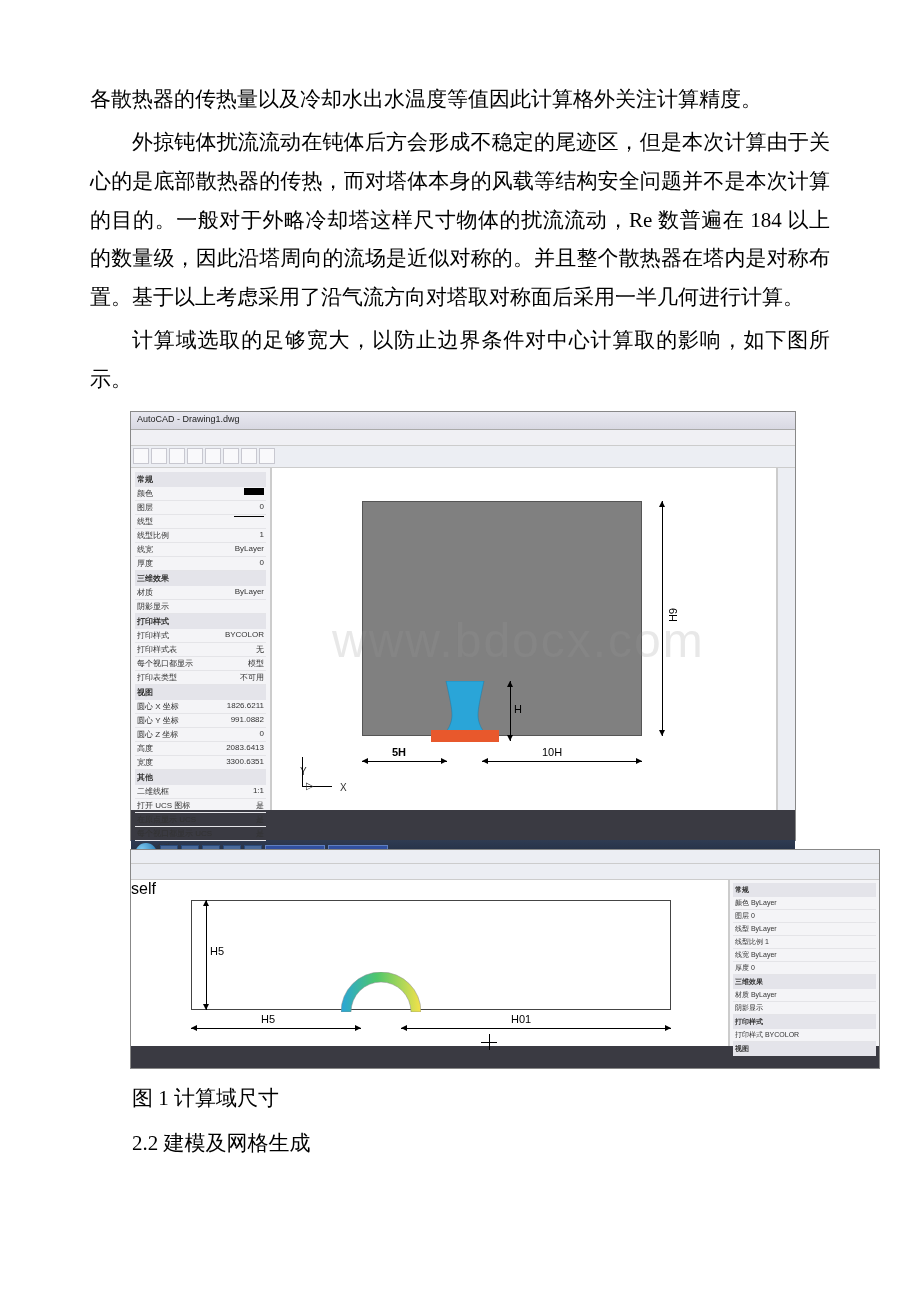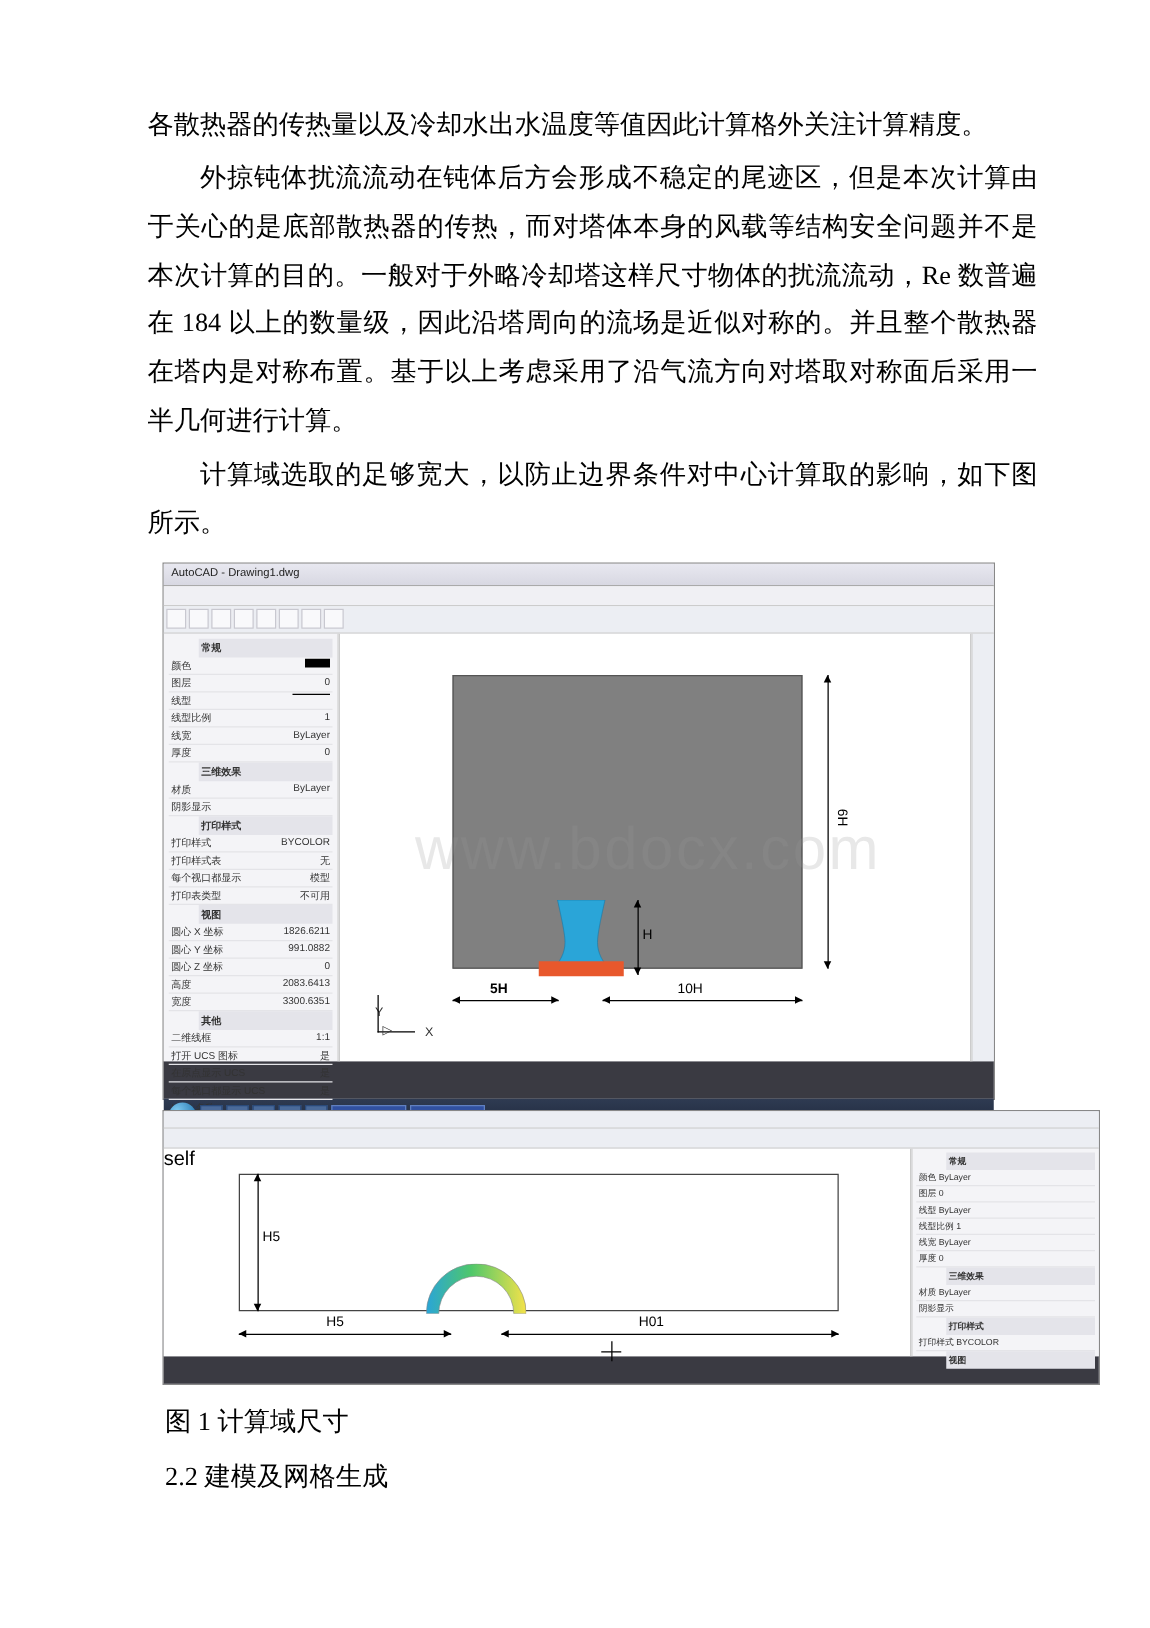--- a/index.html
+++ b/index.html
@@ -9,21 +9,20 @@
   width: 920px;
   margin: 0 auto;
   padding: 80px 90px 40px 90px;
   color: #000;
 }
 .para {
   font-size: 21px;
   line-height: 1.85;
   text-align: justify;
   margin-bottom: 4px;
-  margin-left: 28px;
 }
 .indent { text-indent: 2em; }
 .figure-block {
   margin: 12px 0 8px 40px;
 }
 .cad-mock {
   width: 666px;
   height: 430px;
   position: relative;
   border: 1px solid #888;
@@ -73,21 +72,20 @@
   justify-content: space-between;
   padding: 1px 2px;
   border-bottom: 1px solid #e4e4e8;
   white-space: nowrap;
   overflow: hidden;
 }
 .panel-hdr {
   background: #e4e4ea;
   font-weight: bold;
   padding: 2px;
-  margin-left: 24px;
 }
 .sw-black { display:inline-block; width:20px; height:7px; background:#000; }
 .sw-line { display:inline-block; width:30px; height:1px; background:#000; vertical-align:middle;}
 .cad-canvas {
   flex: 1;
   position: relative;
   background: #fff;
   border-left: 1px solid #ccc;
   border-right: 1px solid #ccc;
   text-align: right;

